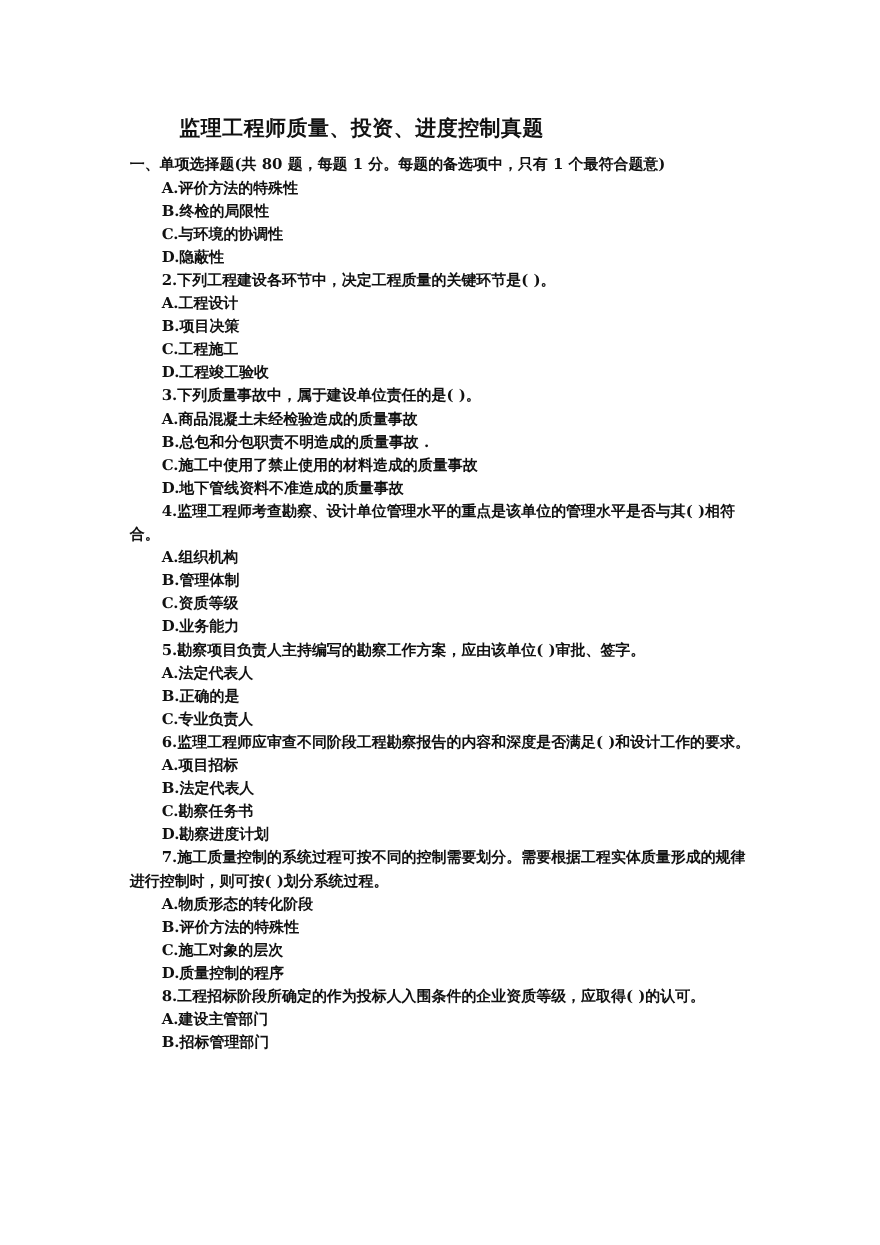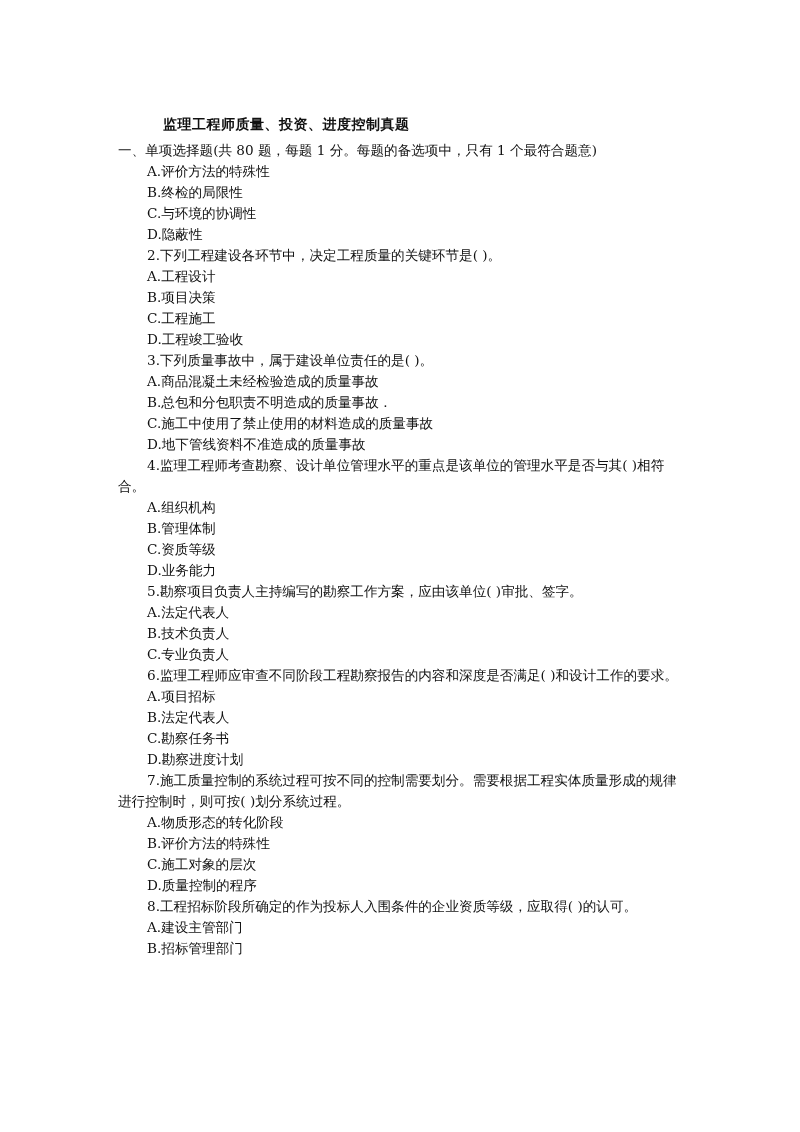--- a/index.html
+++ b/index.html
@@ -1,21 +1,21 @@
 <!DOCTYPE html>
 <html><head>
 <meta charset="utf-8">
 <style>
   html, body { margin: 0; padding: 0; background: #ffffff; }
   body { width: 800px; height: 1132px; position: relative; overflow: hidden;
          font-family: "DejaVu Serif", "Liberation Serif", serif; color: #111; }
   .page { position: absolute; left: 0; top: 0; width: 800px; height: 1132px; }
-  .title { position: absolute; left: 163px; top: 116px; font-size: 14px; font-weight: bold;
+  .title { position: absolute; left: 163px; top: 104px; font-size: 19px; font-weight: bold;
            letter-spacing: 0.5px; white-space: nowrap; }
-  .body { position: absolute; left: 118px; top: 140px; width: 566px; font-size: 13.6px; line-height: 21px; }
+  .body { position: absolute; left: 118px; top: 140px; width: 566px; font-size: 13.6px; line-height: 21px; font-weight: bold; }
   .line { white-space: nowrap; }
   .ind { padding-left: 29px; }
   .wrap { text-indent: 29px; white-space: normal; word-break: break-all; }
 </style>
 </head>
 <body>
 
 <div class="page">
   <div class="title">监理工程师质量、投资、进度控制真题</div>
 
@@ -49,21 +49,21 @@
       <div class="wrap">4.监理工程师考查勘察、设计单位管理水平的重点是该单位的管理水平是否与其( )相符合。</div>
       <div class="line ind">A.组织机构</div>
       <div class="line ind">B.管理体制</div>
       <div class="line ind">C.资质等级</div>
       <div class="line ind">D.业务能力</div>
     </div>
 
     <div>
       <div class="line ind">5.勘察项目负责人主持编写的勘察工作方案，应由该单位( )审批、签字。</div>
       <div class="line ind">A.法定代表人</div>
-      <div class="line ind">B.技术负责人</div>
+      <div class="line ind">B.正确的是</div>
       <div class="line ind">C.专业负责人</div>
     </div>
 
     <div>
       <div class="wrap">6.监理工程师应审查不同阶段工程勘察报告的内容和深度是否满足( )和设计工作的要求。</div>
       <div class="line ind">A.项目招标</div>
       <div class="line ind">B.法定代表人</div>
       <div class="line ind">C.勘察任务书</div>
       <div class="line ind">D.勘察进度计划</div>
     </div>

